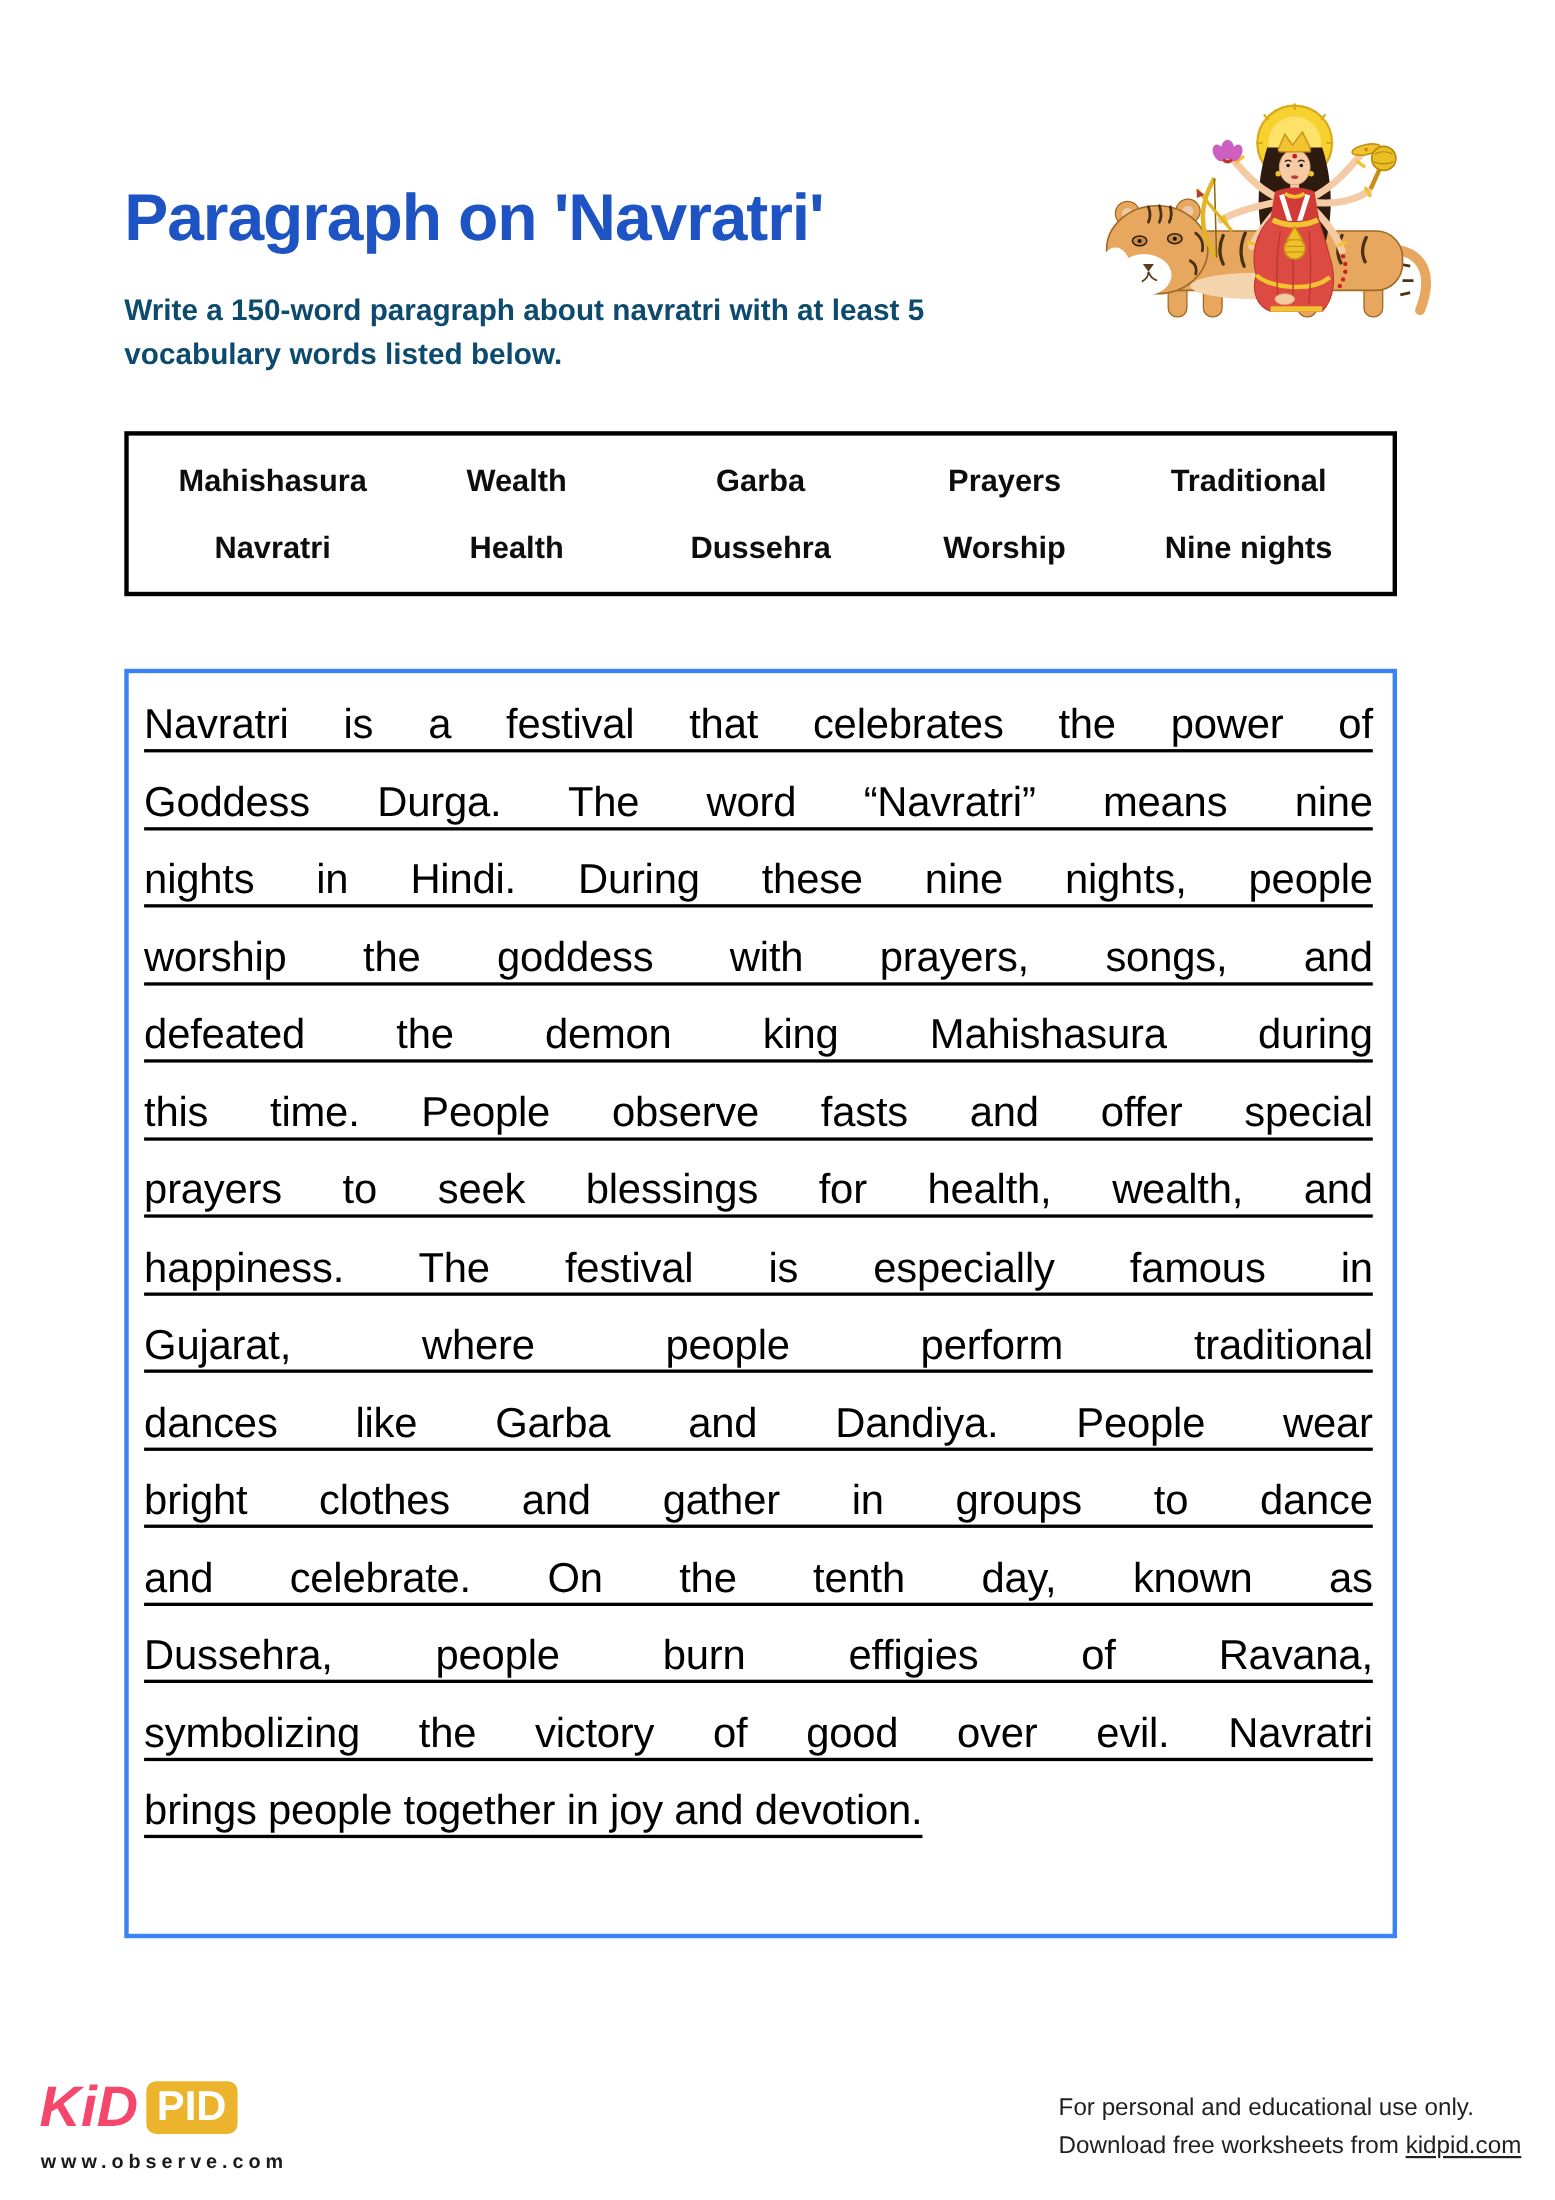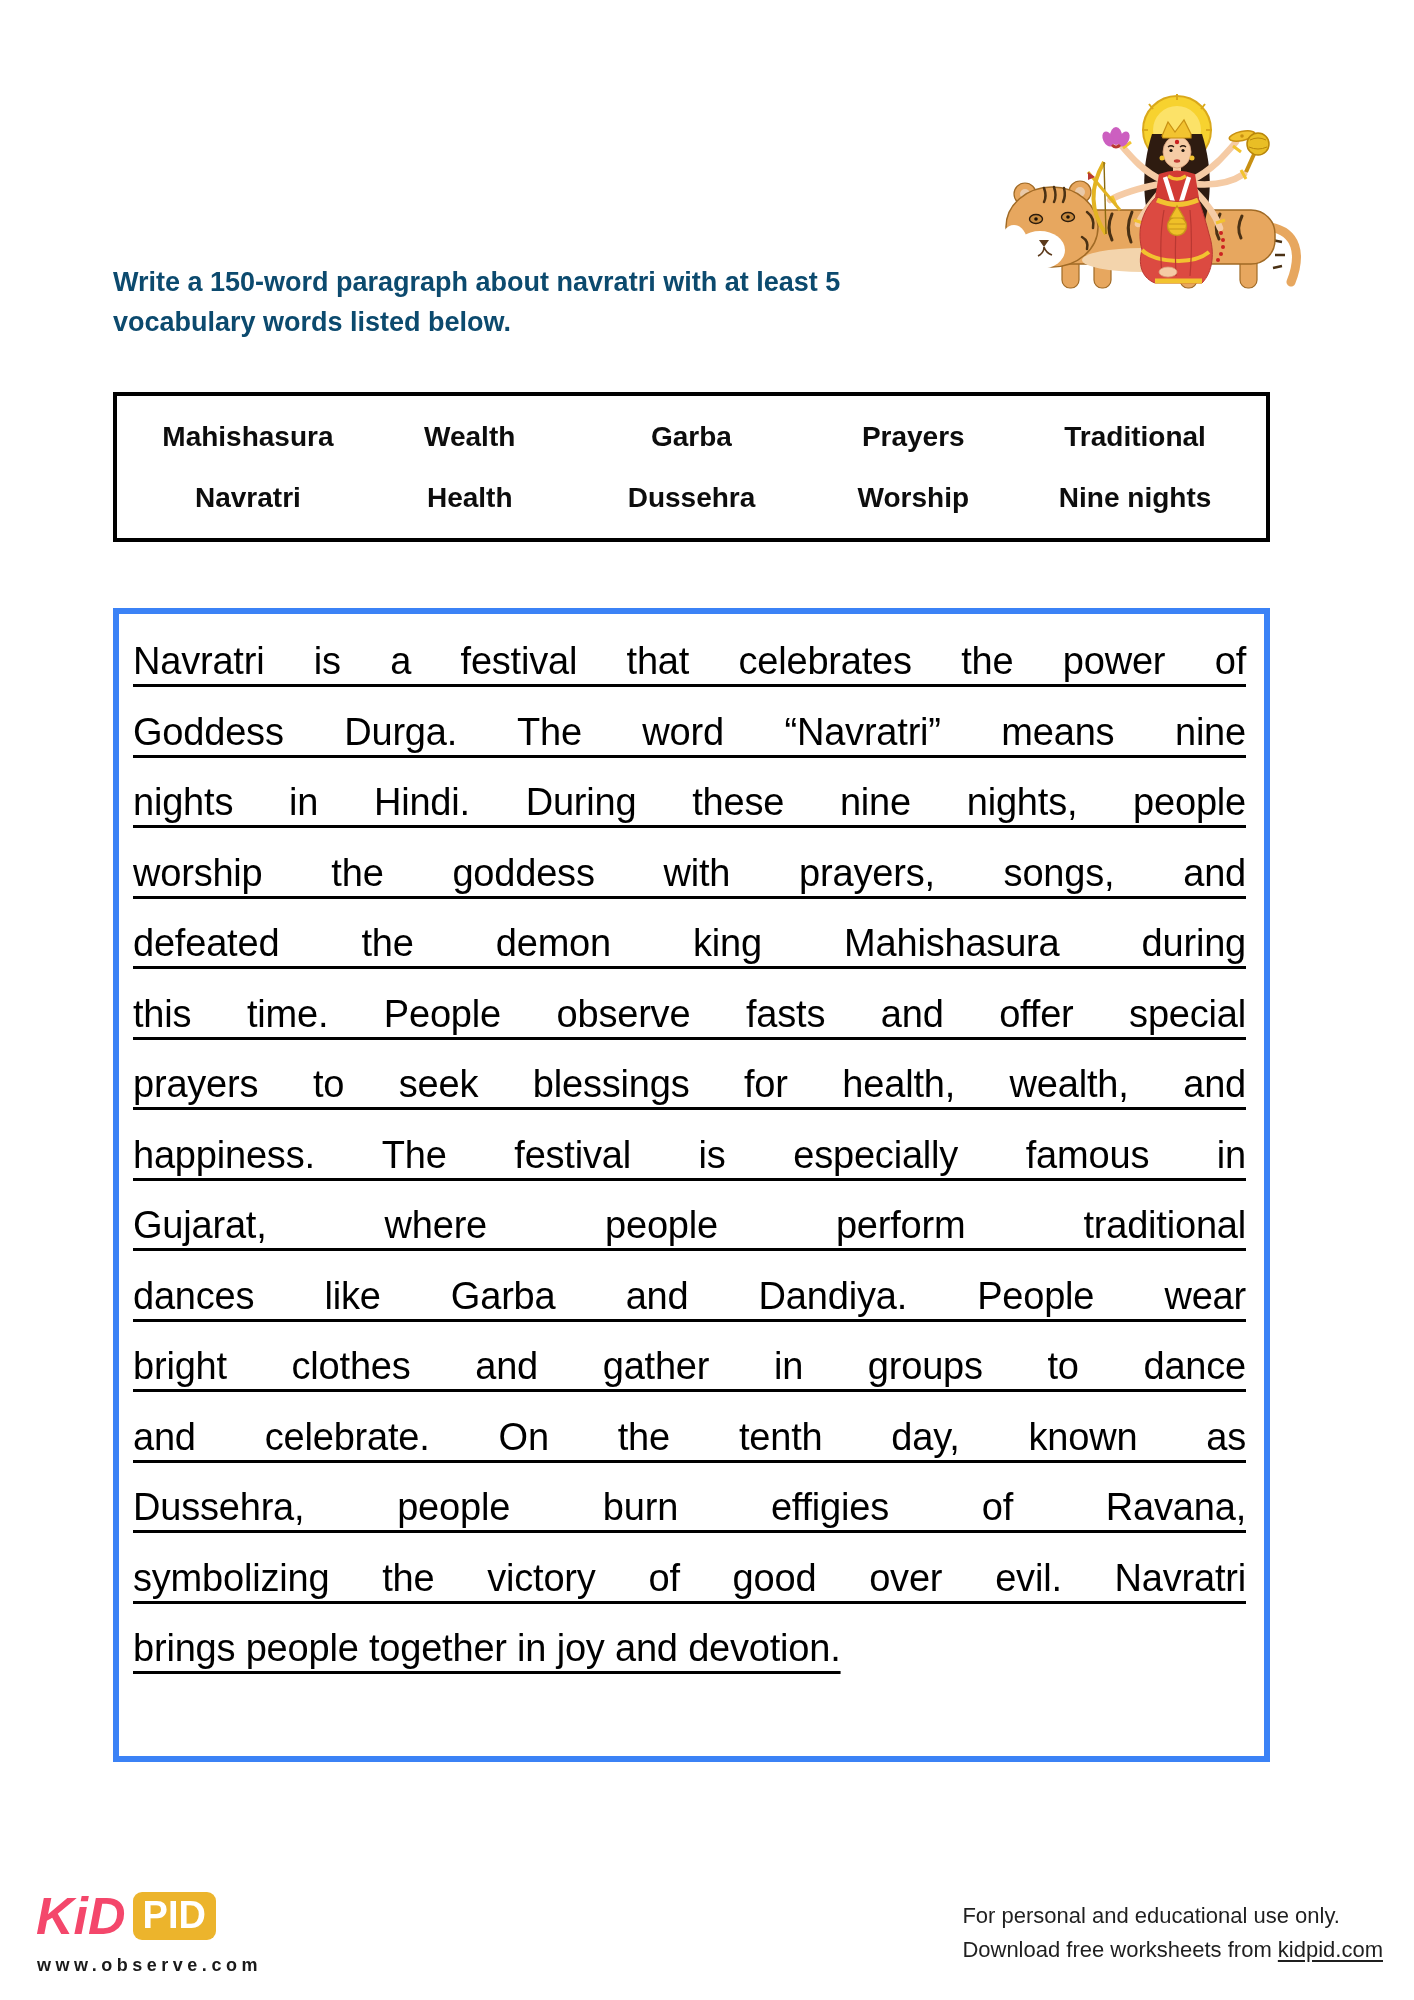--- a/index.html
+++ b/index.html
@@ -41,21 +41,21 @@
     display:grid;grid-template-columns:repeat(5,1fr);
   }
   .vocab-row .vocab-word{
     text-align:center;
     font-size:28px;font-weight:700;color:#0d0d0d;
   }
   
   .paragraph-box{
     position:absolute;left:113px;top:608px;
     width:1157px;height:1154px;
-    border:6px solid #3b82f6;
+    border:4px solid #3b82f6;
     box-sizing:border-box;
     padding:12px 18px 0 14px;
   }
   .para-line{
     font-size:38px;color:#000;
     line-height:70.5px;
     letter-spacing:-0.2px;
     white-space:nowrap;
     text-align:justify;
     text-align-last:justify;
@@ -100,20 +100,21 @@
     text-decoration:underline;
     text-underline-offset:3px;
     color:#1f1f1f;
   }
 </style>
 </head>
 <body>
 
 <div class="page">
 
+  <h1 class="title">Paragraph on 'Navratri'</h1>
 
   <p class="instructions"><span>Write a 150-word paragraph about navratri with at least 5</span><br>
   <span>vocabulary words listed below.</span></p>
 
   <div class="durga">
     <svg viewBox="0 0 320 200" width="320" height="200" xmlns="http://www.w3.org/2000/svg">
 
       <g>
         <path d="M278,135 C305,140 310,162 299,190" fill="none" stroke="#E7A75F" stroke-width="9" stroke-linecap="round"></path>
         <path d="M280,148 l10,2 M283,163 l10,0 M281,176 l9,-2" stroke="#4A3114" stroke-width="2.5" fill="none"></path>

